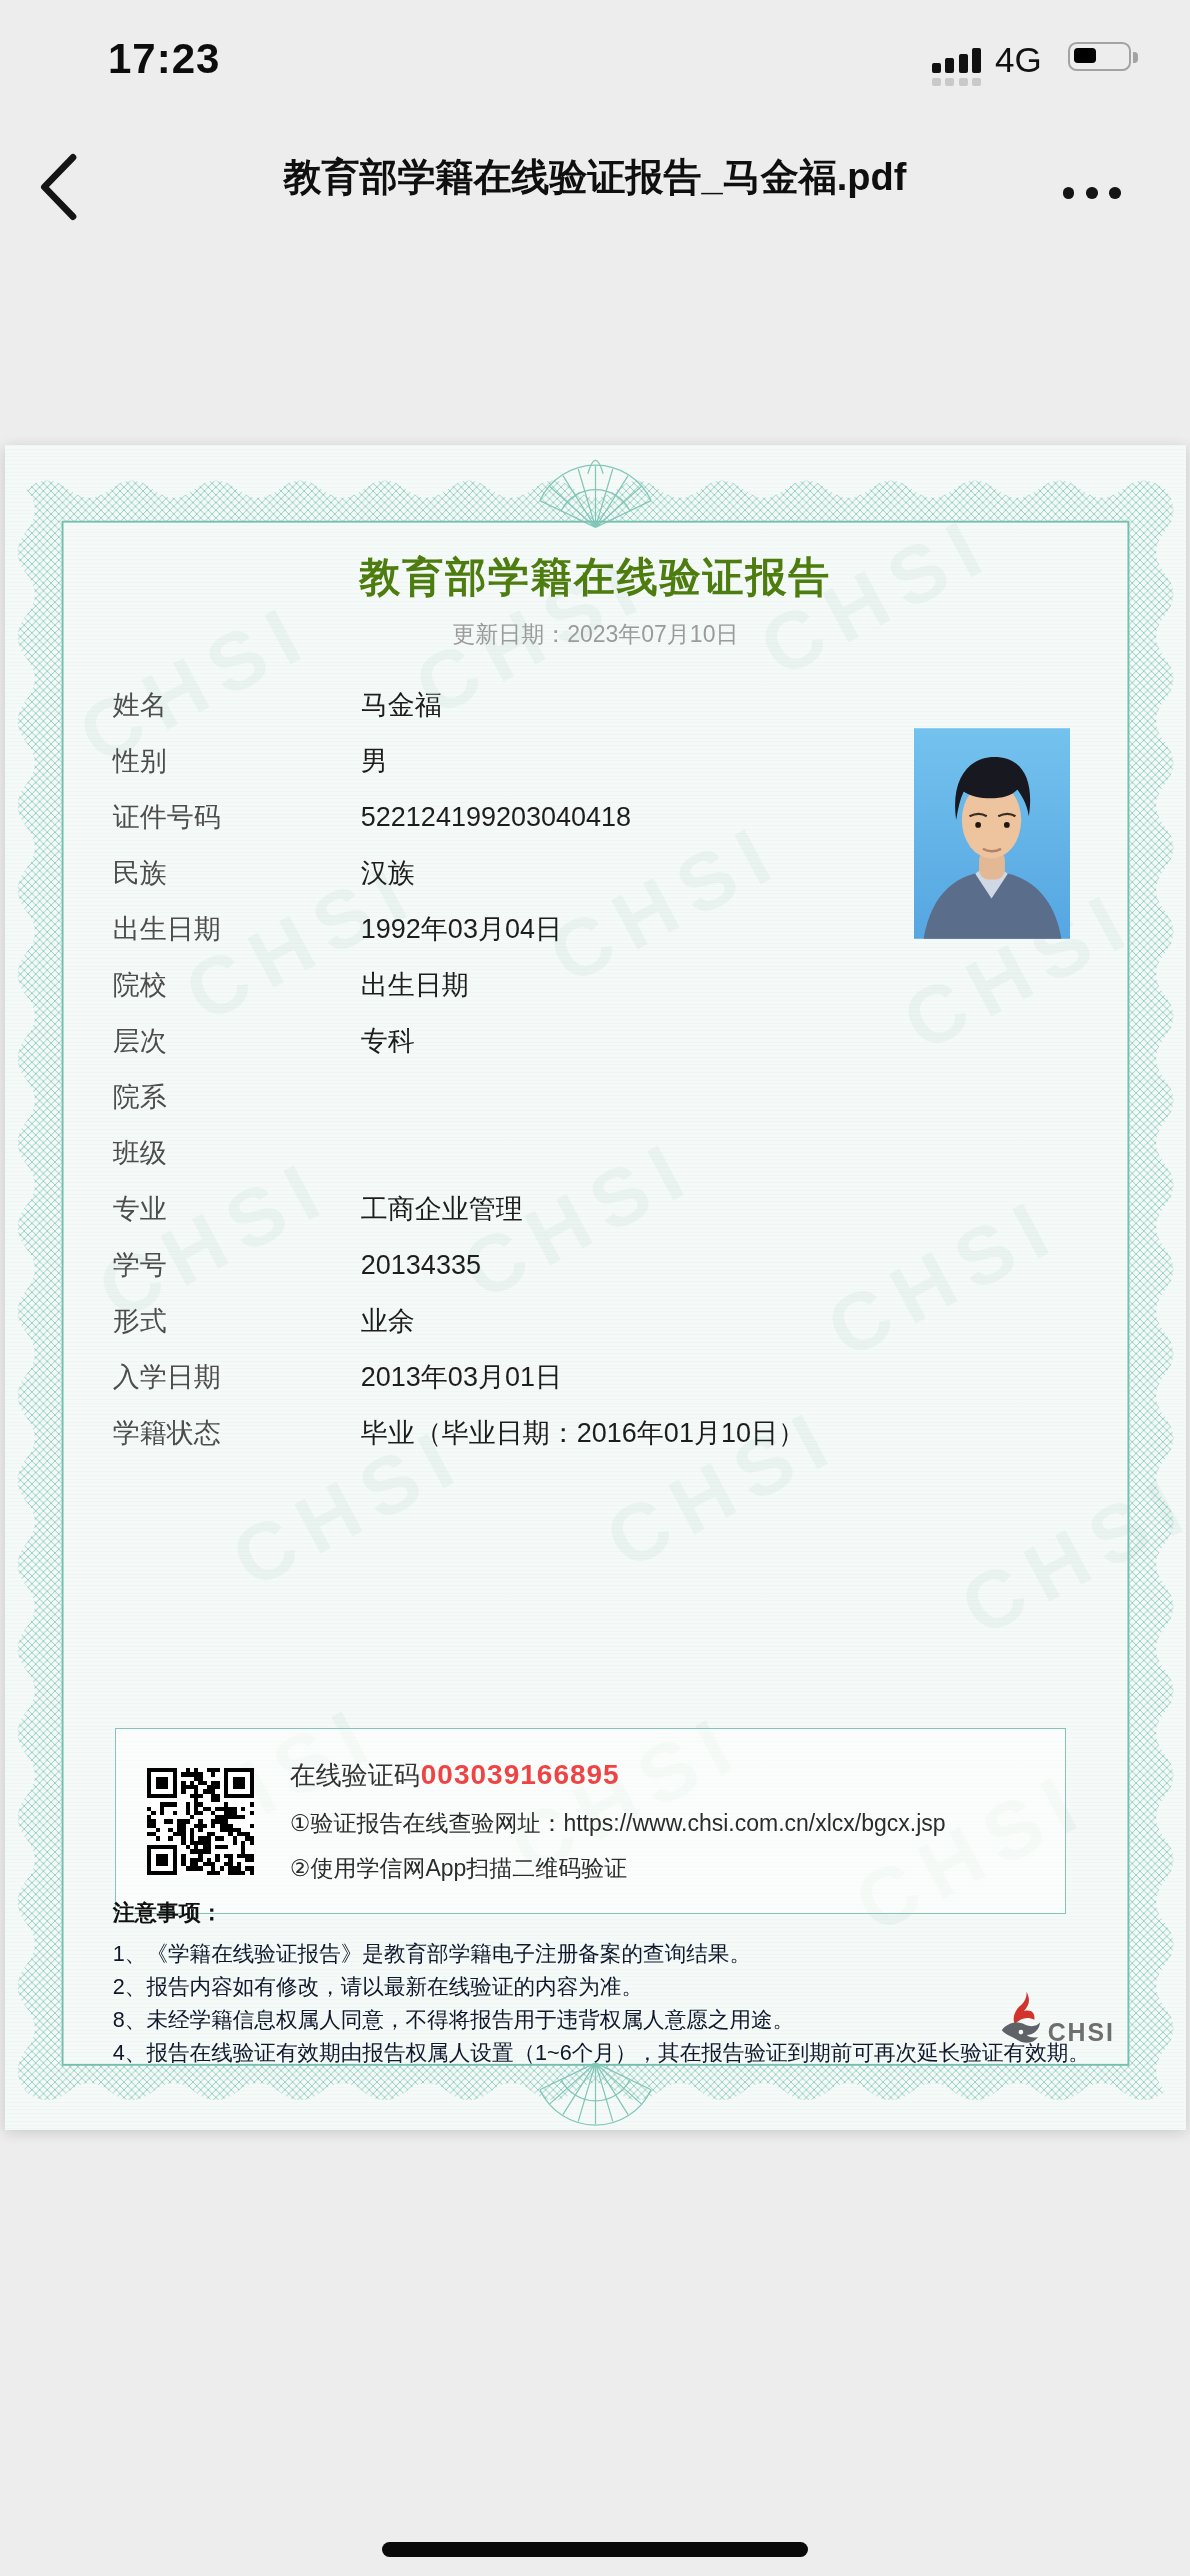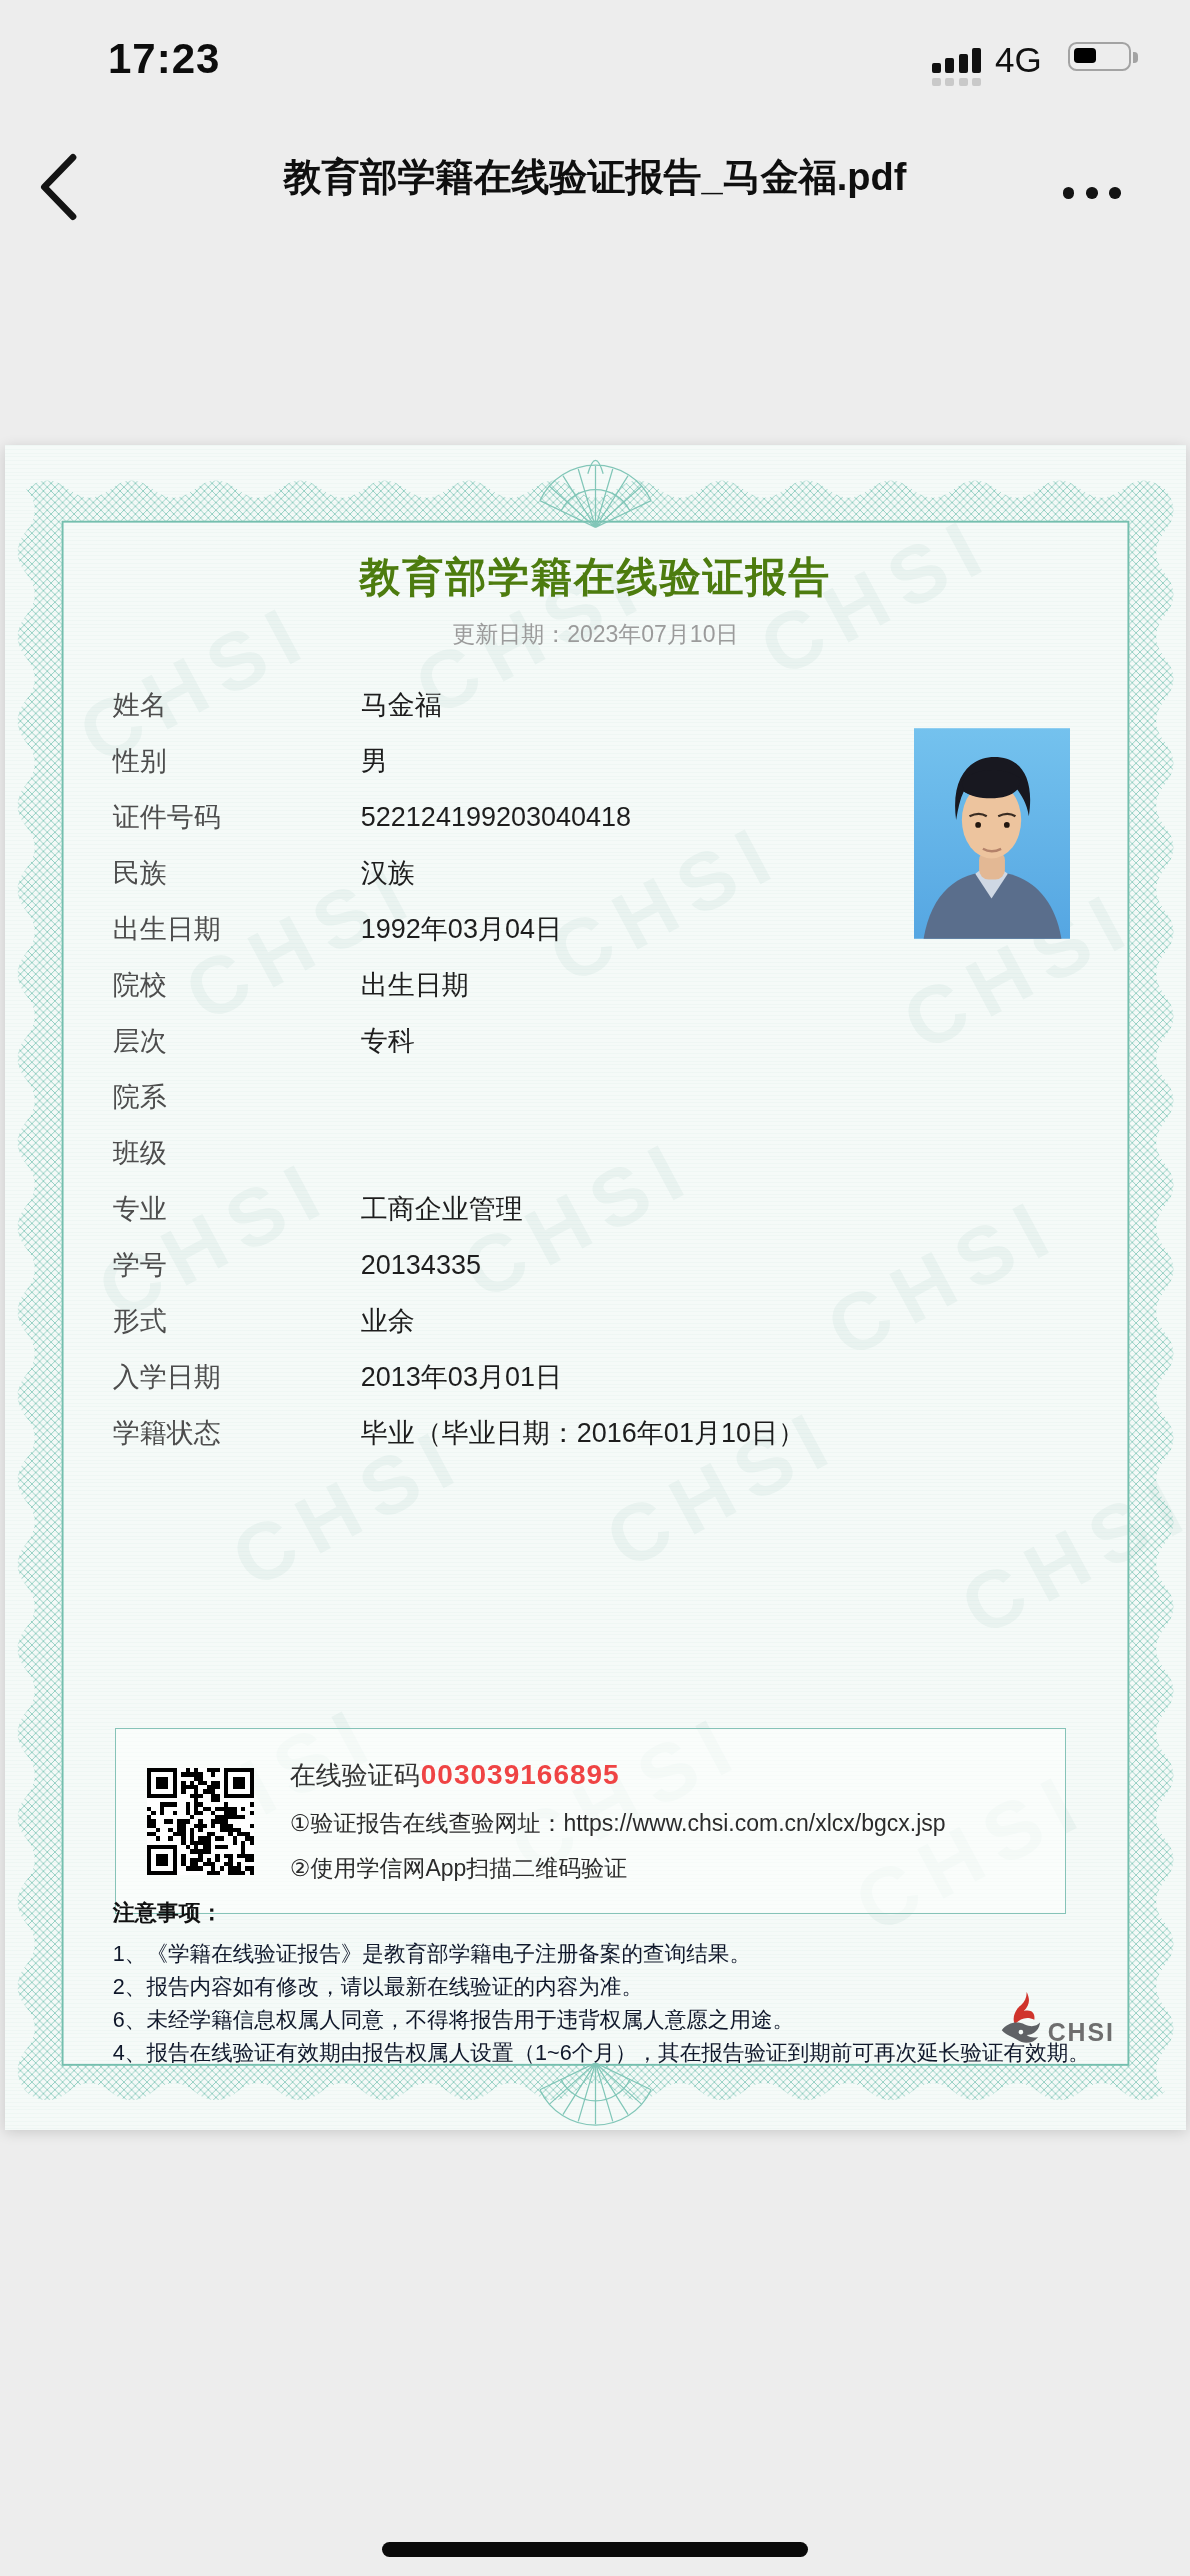--- a/index.html
+++ b/index.html
@@ -486,21 +486,21 @@
     </div>
   </div>
 
   <div class="notes">
     <div class="notes-heading">注意事项：</div>
     <div>
   <div class="note-item">1、《学籍在线验证报告》是教育部学籍电子注册备案的查询结果。</div>
 
   <div class="note-item">2、报告内容如有修改，请以最新在线验证的内容为准。</div>
 
-  <div class="note-item">6、未经学籍信息权属人同意，不得将报告用于违背权属人意愿之用途。</div>
+  <div class="note-item">8、未经学籍信息权属人同意，不得将报告用于违背权属人意愿之用途。</div>
 
   <div class="note-item">4、报告在线验证有效期由报告权属人设置（1~6个月），其在报告验证到期前可再次延长验证有效期。</div>
 </div>
   </div>
 
   <div class="chsi-logo">
     <svg width="144" height="67" viewBox="0 0 150 70">
       <g>
         <path d="M36,2 C40,10 39,16 33,22 C41,20 45,24 44,31 C36,27 28,30 24,36 C20,30 24,20 30,16 C34,12 36,8 36,2 Z" fill="#d0342c"></path>
         <path d="M10,42 C16,34 26,32 34,36 C41,39 46,38 50,34 C49,42 43,47 36,47 C40,50 44,50 48,49 C43,56 33,57 26,52 C19,48 13,46 10,42 Z" fill="#5f6266"></path>

